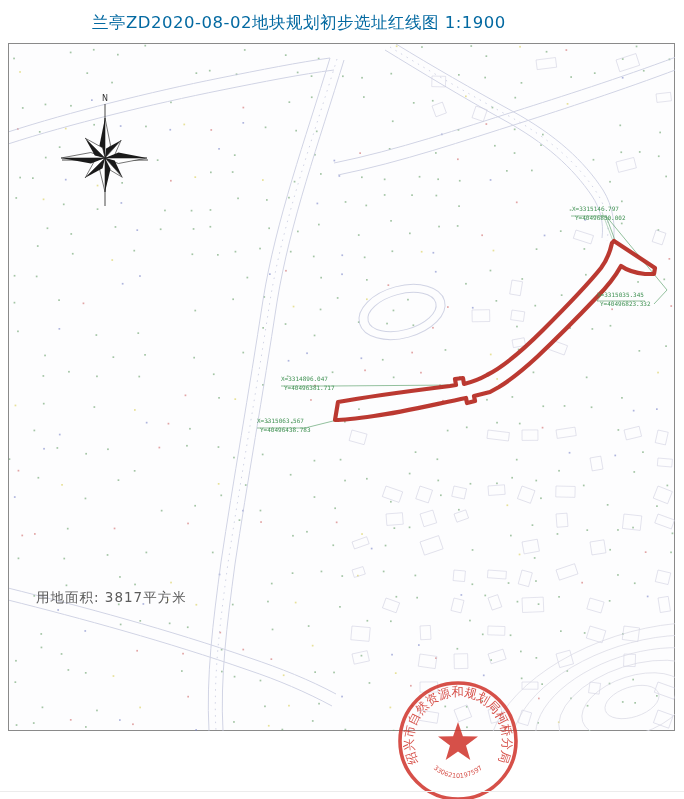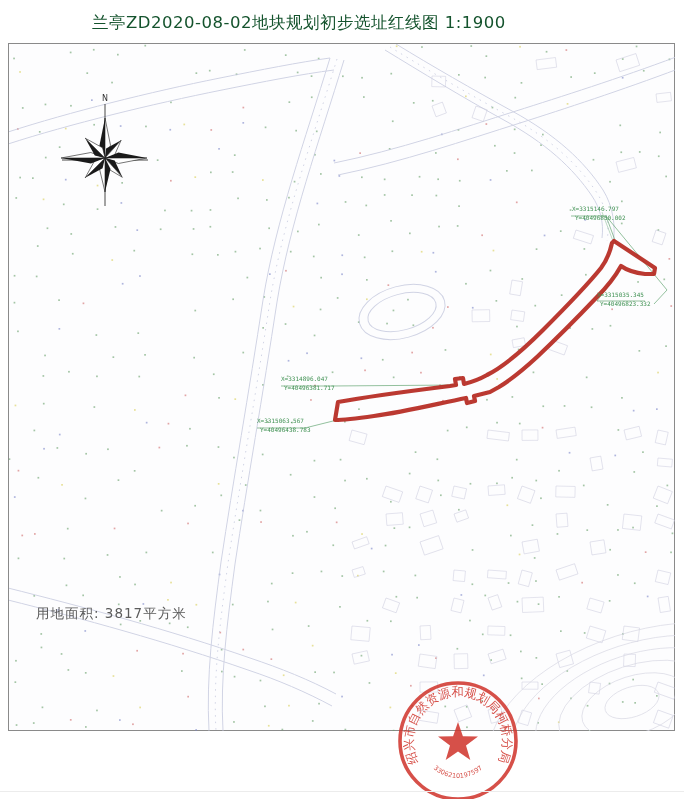--- a/index.html
+++ b/index.html
@@ -3,29 +3,29 @@
 <meta charset="utf-8">
 <style>
   html,body{margin:0;padding:0;}
   body{
     width:684px;height:799px;position:relative;overflow:hidden;
     background:#ffffff;
     font-family:"DejaVu Sans", sans-serif;
   }
   .page-title{
     position:absolute;left:92px;top:12px;
-    font-size:16.5px;color:#14532d;letter-spacing:.5px;white-space:nowrap;
+    font-size:16.5px;color:#0369a1;letter-spacing:.5px;white-space:nowrap;
   }
   .map-frame{
     position:absolute;left:8px;top:43px;width:667px;height:688px;
     border:1.2px solid #8a8a8a;background:#fdfdfe;box-sizing:border-box;
   }
   .map-svg{position:absolute;left:0;top:0;}
   .info-block{
-    position:absolute;left:36px;top:600px;
+    position:absolute;left:36px;top:584px;
     font-size:13.5px;color:#5b5b5b;line-height:26px;letter-spacing:1px;white-space:nowrap;
   }
   .page-edge{position:absolute;left:0;top:791px;width:684px;height:1px;background:#ececec;}
 </style>
 </head>
 <body>
 
 <div class="page-title">兰亭ZD2020-08-02地块规划初步选址红线图 1:1900</div>
 
 <div class="map-frame"></div>

